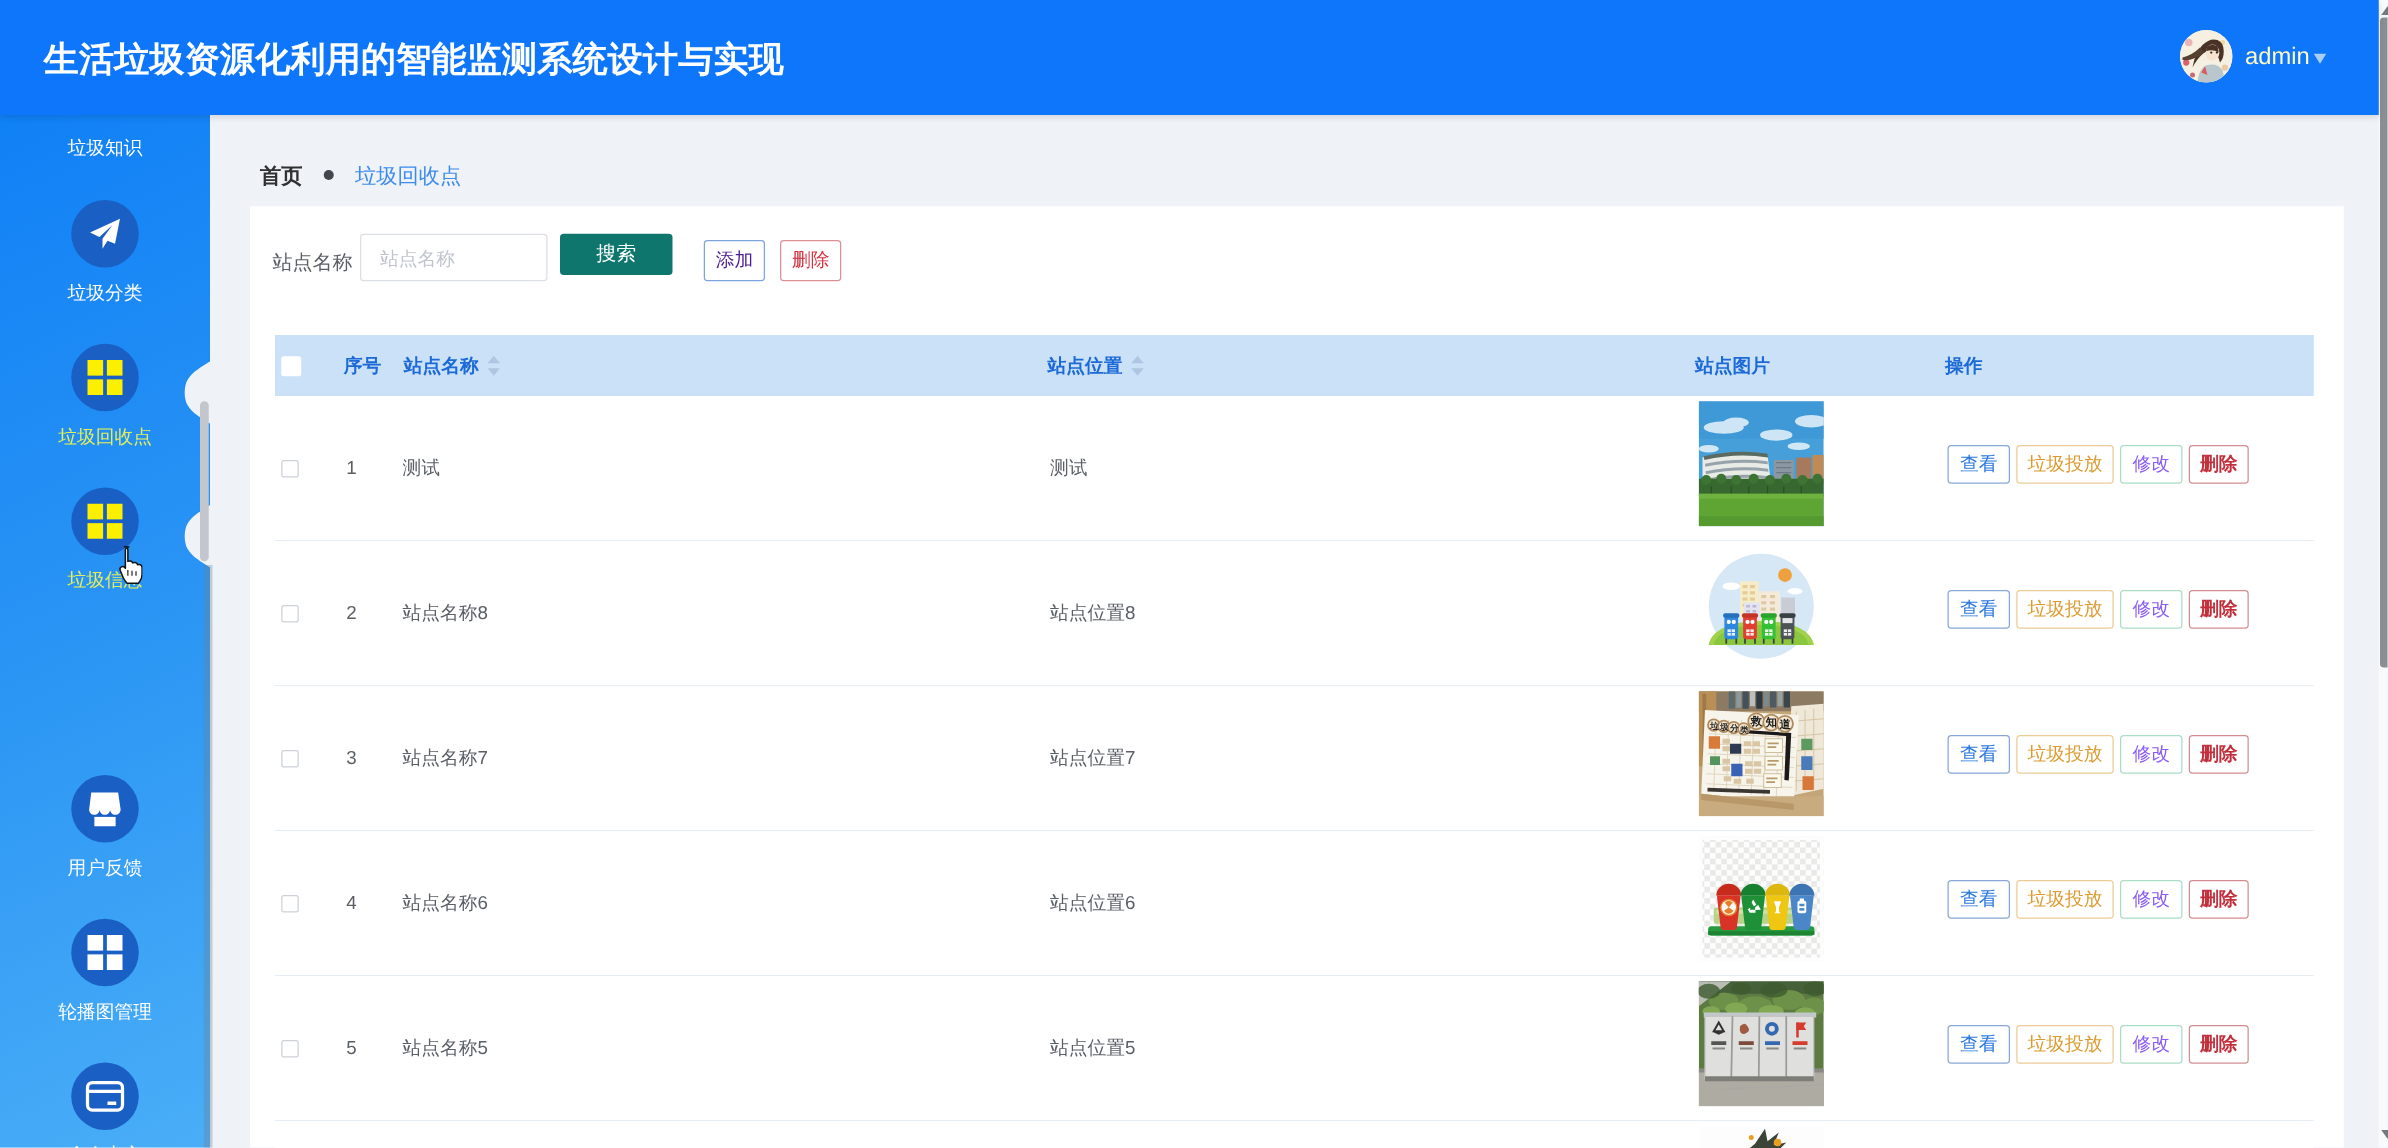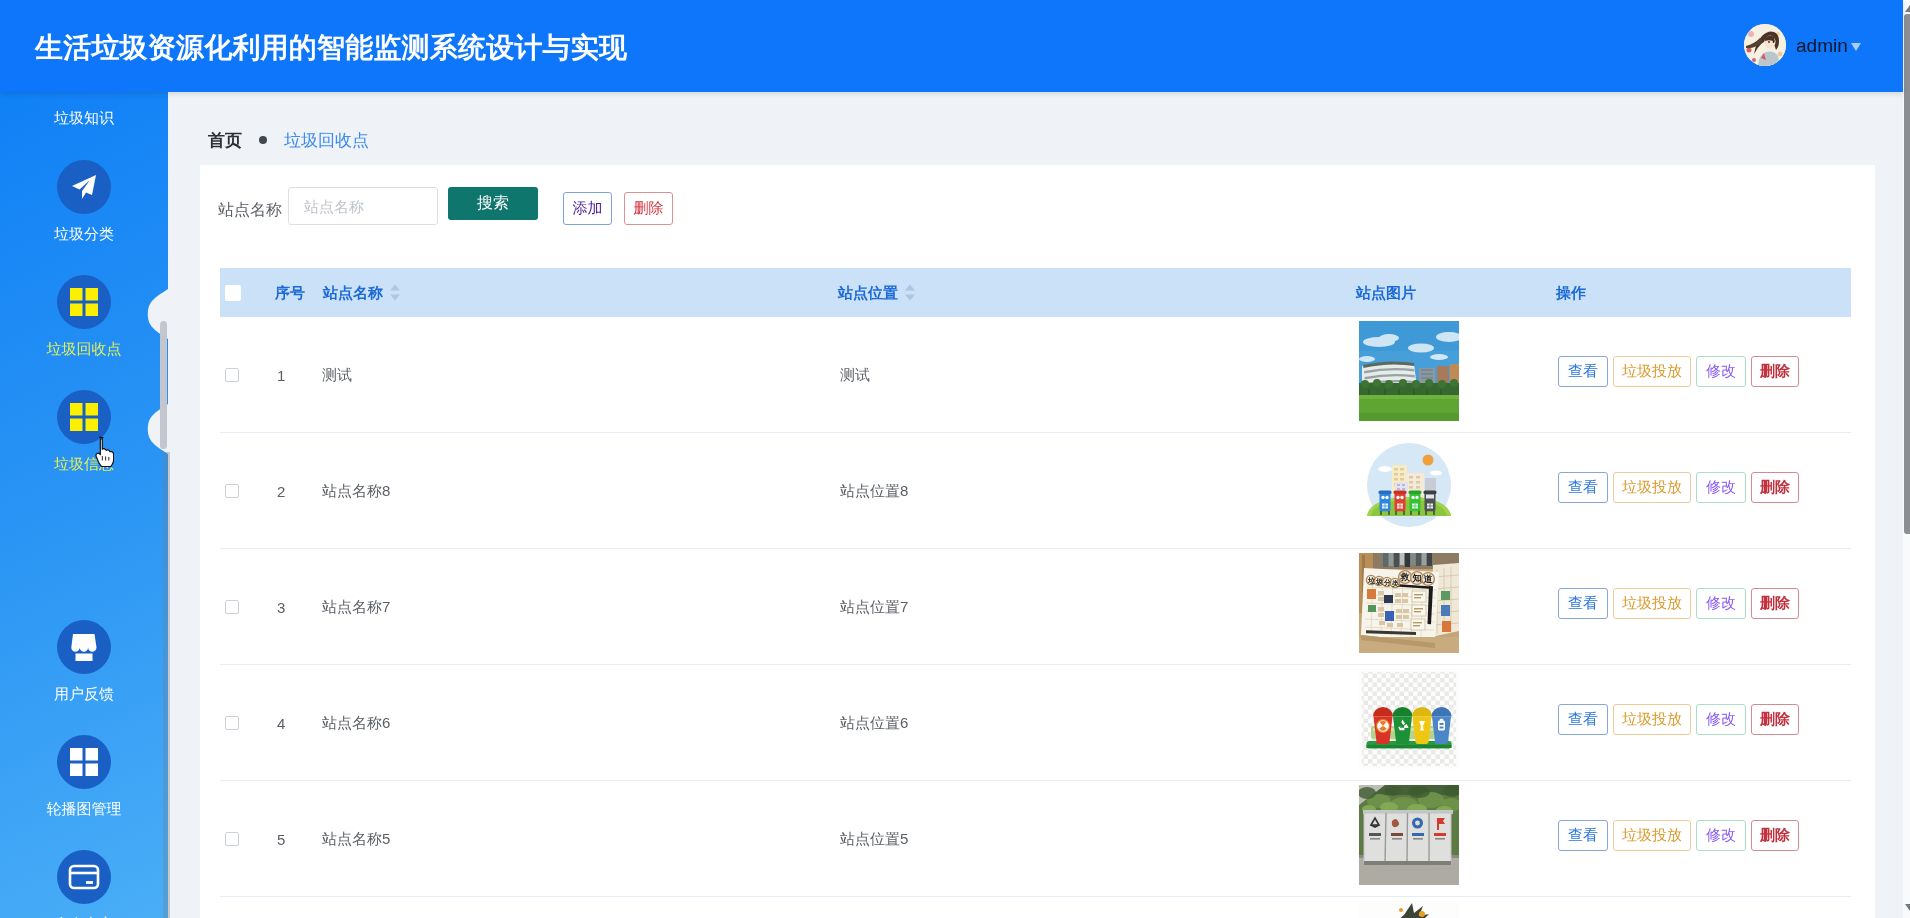--- a/index.html
+++ b/index.html
@@ -2,21 +2,21 @@
 <html><head>
 <meta charset="utf-8">
 <style>
 * { margin:0; padding:0; box-sizing:border-box; }
 html,body { width:1910px; height:918px; overflow:hidden; font-family:"Liberation Sans",sans-serif; background:#eff3f8; }
 .abs { position:absolute; }
 
 #header { position:absolute; left:0; top:0; width:1903px; height:92px; background:#0d76fa; box-shadow:0 2px 5px rgba(0,0,0,0.12); z-index:5; }
 #title { position:absolute; left:35px; top:29px; color:#fff; font-size:28px; font-weight:bold; letter-spacing:0.2px;text-align:right; }
 #avatar { position:absolute; left:1744px; top:24px; width:42px; height:42px; border-radius:50%; overflow:hidden; background:#f3ecdc; }
-#adminName { position:absolute; left:1796px; top:35px; color:#0f172a; font-size:19px; }
+#adminName { position:absolute; left:1796px; top:35px; color:#fef9c3; font-size:19px; }
 #adminCaret { position:absolute; left:1851px; top:43px; width:0; height:0; border-left:5.5px solid transparent; border-right:5.5px solid transparent; border-top:8px solid #a9cdf3; }
 
 #sidebar { position:absolute; left:0; top:92px; width:168px; height:826px; background:linear-gradient(155deg,#1080f6 0%, #2d97f4 55%, #4aaef7 100%); }
 .mi { position:absolute; width:168px; text-align:center; }
 .mi .circ { width:54px; height:54px; border-radius:50%; background:#1a5fc4; margin:0 auto; display:flex; align-items:center; justify-content:center; }
 .mi .lbl { margin-top:11px; color:#fff; font-size:15px; }
 .mi.active .lbl { color:#e3ef5a; }
 
 #main { position:absolute; left:168px; top:92px; width:1735px; height:826px; background:#eff3f8;text-decoration:underline; }
 #crumb { position:absolute; left:40px; top:37px; font-size:17px; color:#303133; }

